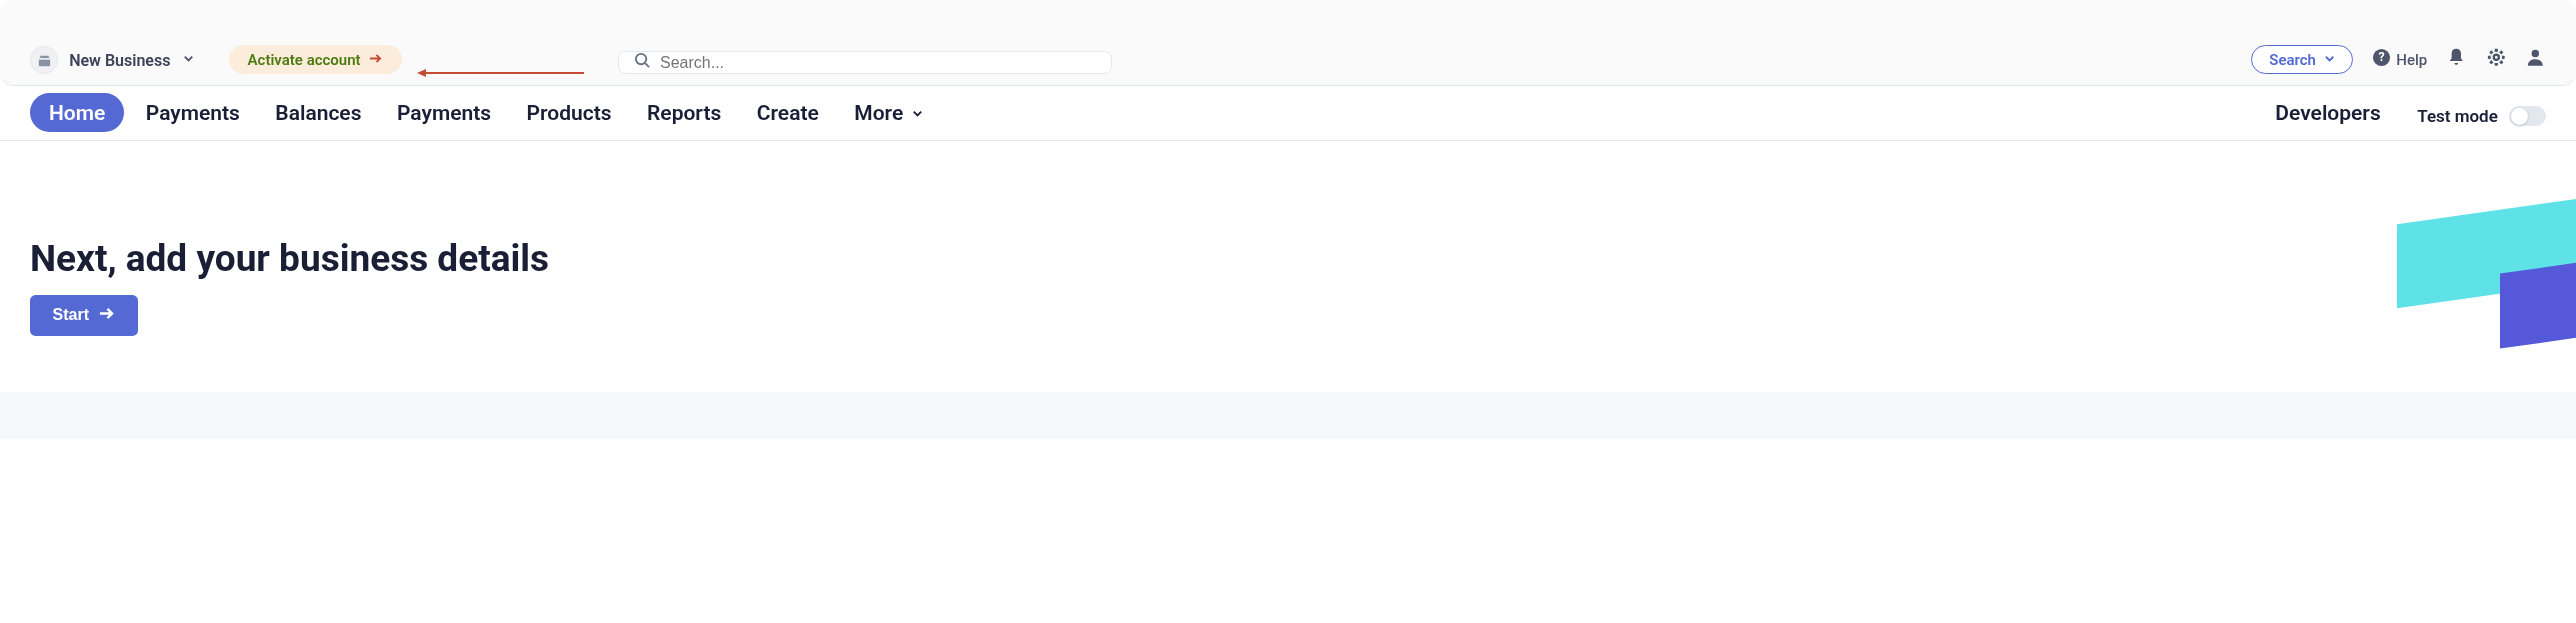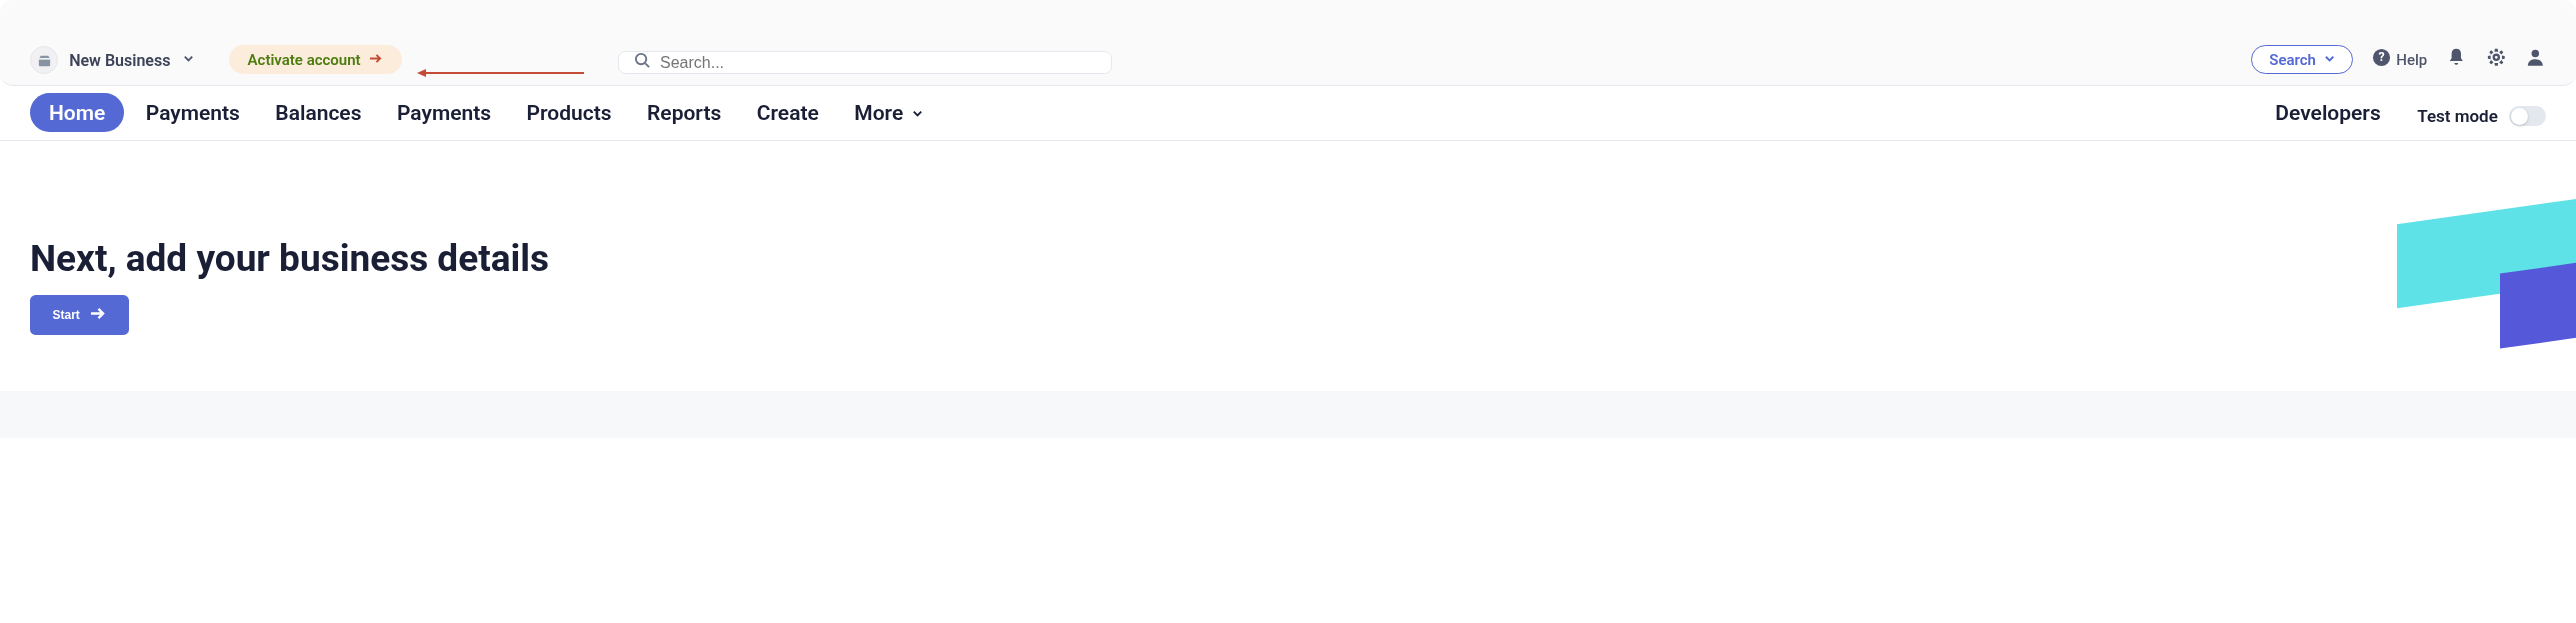--- a/index.html
+++ b/index.html
@@ -248,21 +248,21 @@
     }
     
     .start-button {
       display: inline-flex;
       align-items: center;
       gap: 9.4px;
       background: #5469d4;
       color: #ffffff;
       padding: 11.2px 22.5px;
       border-radius: 5.6px;
-      font-size: 12px;
+      font-size: 16px;
       font-weight: 600;
       cursor: pointer;
       border: none;
     }
     
     .decoration {
       position: absolute;
       right: -37px;
       top: 47px;
     }

